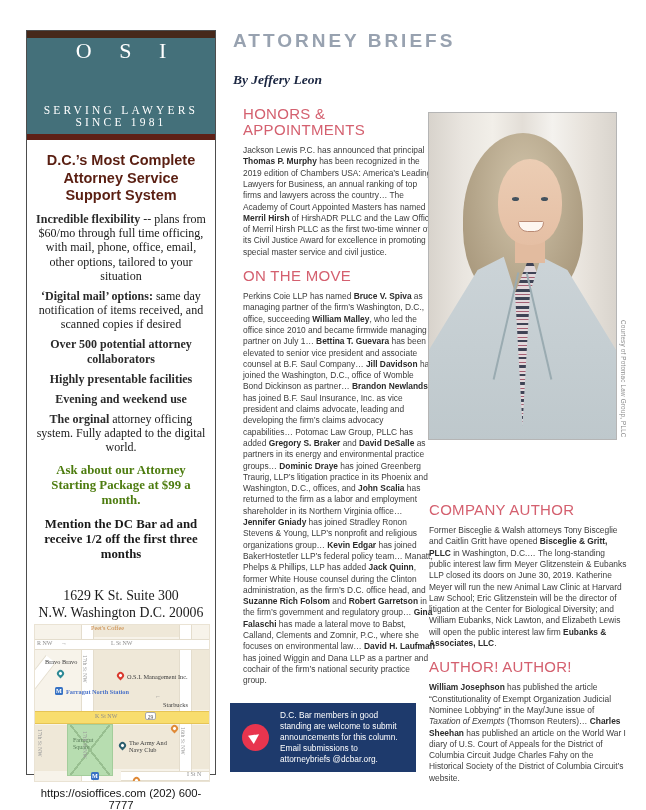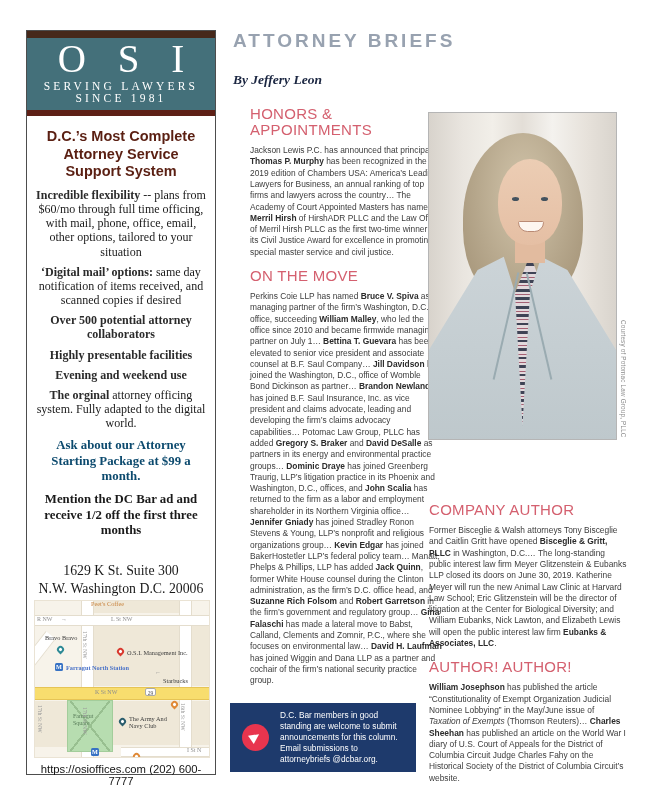--- a/index.html
+++ b/index.html
@@ -7,29 +7,29 @@
         font-family:"Liberation Sans",sans-serif;}
   .b{font-weight:bold;color:#2b2b2b;}
   .i{font-style:italic;}
 
   
   .ad{position:absolute;left:26px;top:30px;width:190px;height:745px;background:#fff;
       border:1px solid #4d4d4d;box-sizing:border-box;}
   .ad-bar-top{height:7px;background:#46281a;}
   .ad-header{background:#44707a;color:#fff;text-align:center;
              font-family:"Liberation Serif",serif;padding:1px 0 6px;}
-  .ad-brand{font-size:39px;letter-spacing:11px;padding-left:11px;line-height:1.05;}
-  .ad-tag1{font-size:11.5px;letter-spacing:3.2px;}
+  .ad-brand{font-size:22px;letter-spacing:11px;padding-left:11px;line-height:1.05;}
+  .ad-tag1{font-size:11.5px;letter-spacing:3.2px;margin-top:42px;}
   .ad-tag2{font-size:11.5px;letter-spacing:3.2px;}
   .ad-bar-mid{height:6px;background:#5e2016;}
   .ad-body{padding:6px 7px 0;text-align:center;font-family:"Liberation Serif",serif;color:#1a1a1a;}
   .ad-headline{font-family:"Liberation Sans",sans-serif;font-weight:bold;color:#5a1f12;
                font-size:14.5px;line-height:1.22;margin:6px 0 7px;}
   .ad-p{font-size:12px;line-height:1.18;margin:0 0 6px;}
-  .ad-cta{color:#0c4a6e;font-weight:bold;font-size:12.8px;line-height:1.2;margin:8px 0;}
+  .ad-cta{color:#4d7c0f;font-weight:bold;font-size:12.8px;line-height:1.2;margin:8px 0;}
   .ad-mention{font-weight:bold;font-size:12.8px;line-height:1.2;margin:0 0 24px;}
   .ad-address{font-size:13.8px;line-height:1.25;margin:0 0 3px;}
   .ad-web{font-family:"Liberation Sans",sans-serif;font-size:11.3px;color:#141414;margin:5px 0 7px;}
 
   
   .map{position:relative;width:176px;height:158px;margin:2px auto 3px;background:#f7f3ea;
        overflow:hidden;text-align:left;border:1px solid #eae3d4;box-sizing:border-box;}
   .map div{position:absolute;}
   .m-bldg{background:#efe8d8;}
   .m-road-h{background:#fff;border-top:1px solid #e4ddcd;border-bottom:1px solid #e4ddcd;}
@@ -54,21 +54,21 @@
   .m-metro{width:8px;height:8px;background:#3772c4;color:#fff;font-size:6.2px;font-weight:bold;
            text-align:center;line-height:8px;border-radius:1.5px;}
   .m-shield{width:11px;height:8px;background:#fff;border:1px solid #aaa;border-radius:2px;
             font-size:5.5px;color:#555;text-align:center;line-height:8px;box-sizing:border-box;}
 
   
   .title{position:absolute;left:233px;top:30px;font-size:19px;font-weight:bold;
          letter-spacing:3px;color:#98a2b0;}
   .byline{position:absolute;left:233px;top:72px;font-family:"Liberation Serif",serif;
           font-style:italic;font-weight:bold;font-size:13.5px;color:#1c2742;}
-  .col1{position:absolute;left:250px;top:106px;width:192px;}
+  .col1{position:absolute;left:243px;top:106px;width:192px;}
   .col2{position:absolute;left:429px;top:502px;width:198px;}
   h2.sec{font-size:15px;font-weight:normal;letter-spacing:0.3px;color:#d4606f;
          line-height:1.07;margin:0 0 7px;}
   h2.wrap2{width:160px;}
   .bodytext{font-size:8.4px;line-height:11.3px;color:#3c3c3c;margin:0 0 10px;}
 
   
   .photo{position:absolute;left:428px;top:112px;width:189px;height:328px;
          border:1px solid #b5b5b5;box-sizing:border-box;overflow:hidden;}
   .photo div{position:absolute;}

